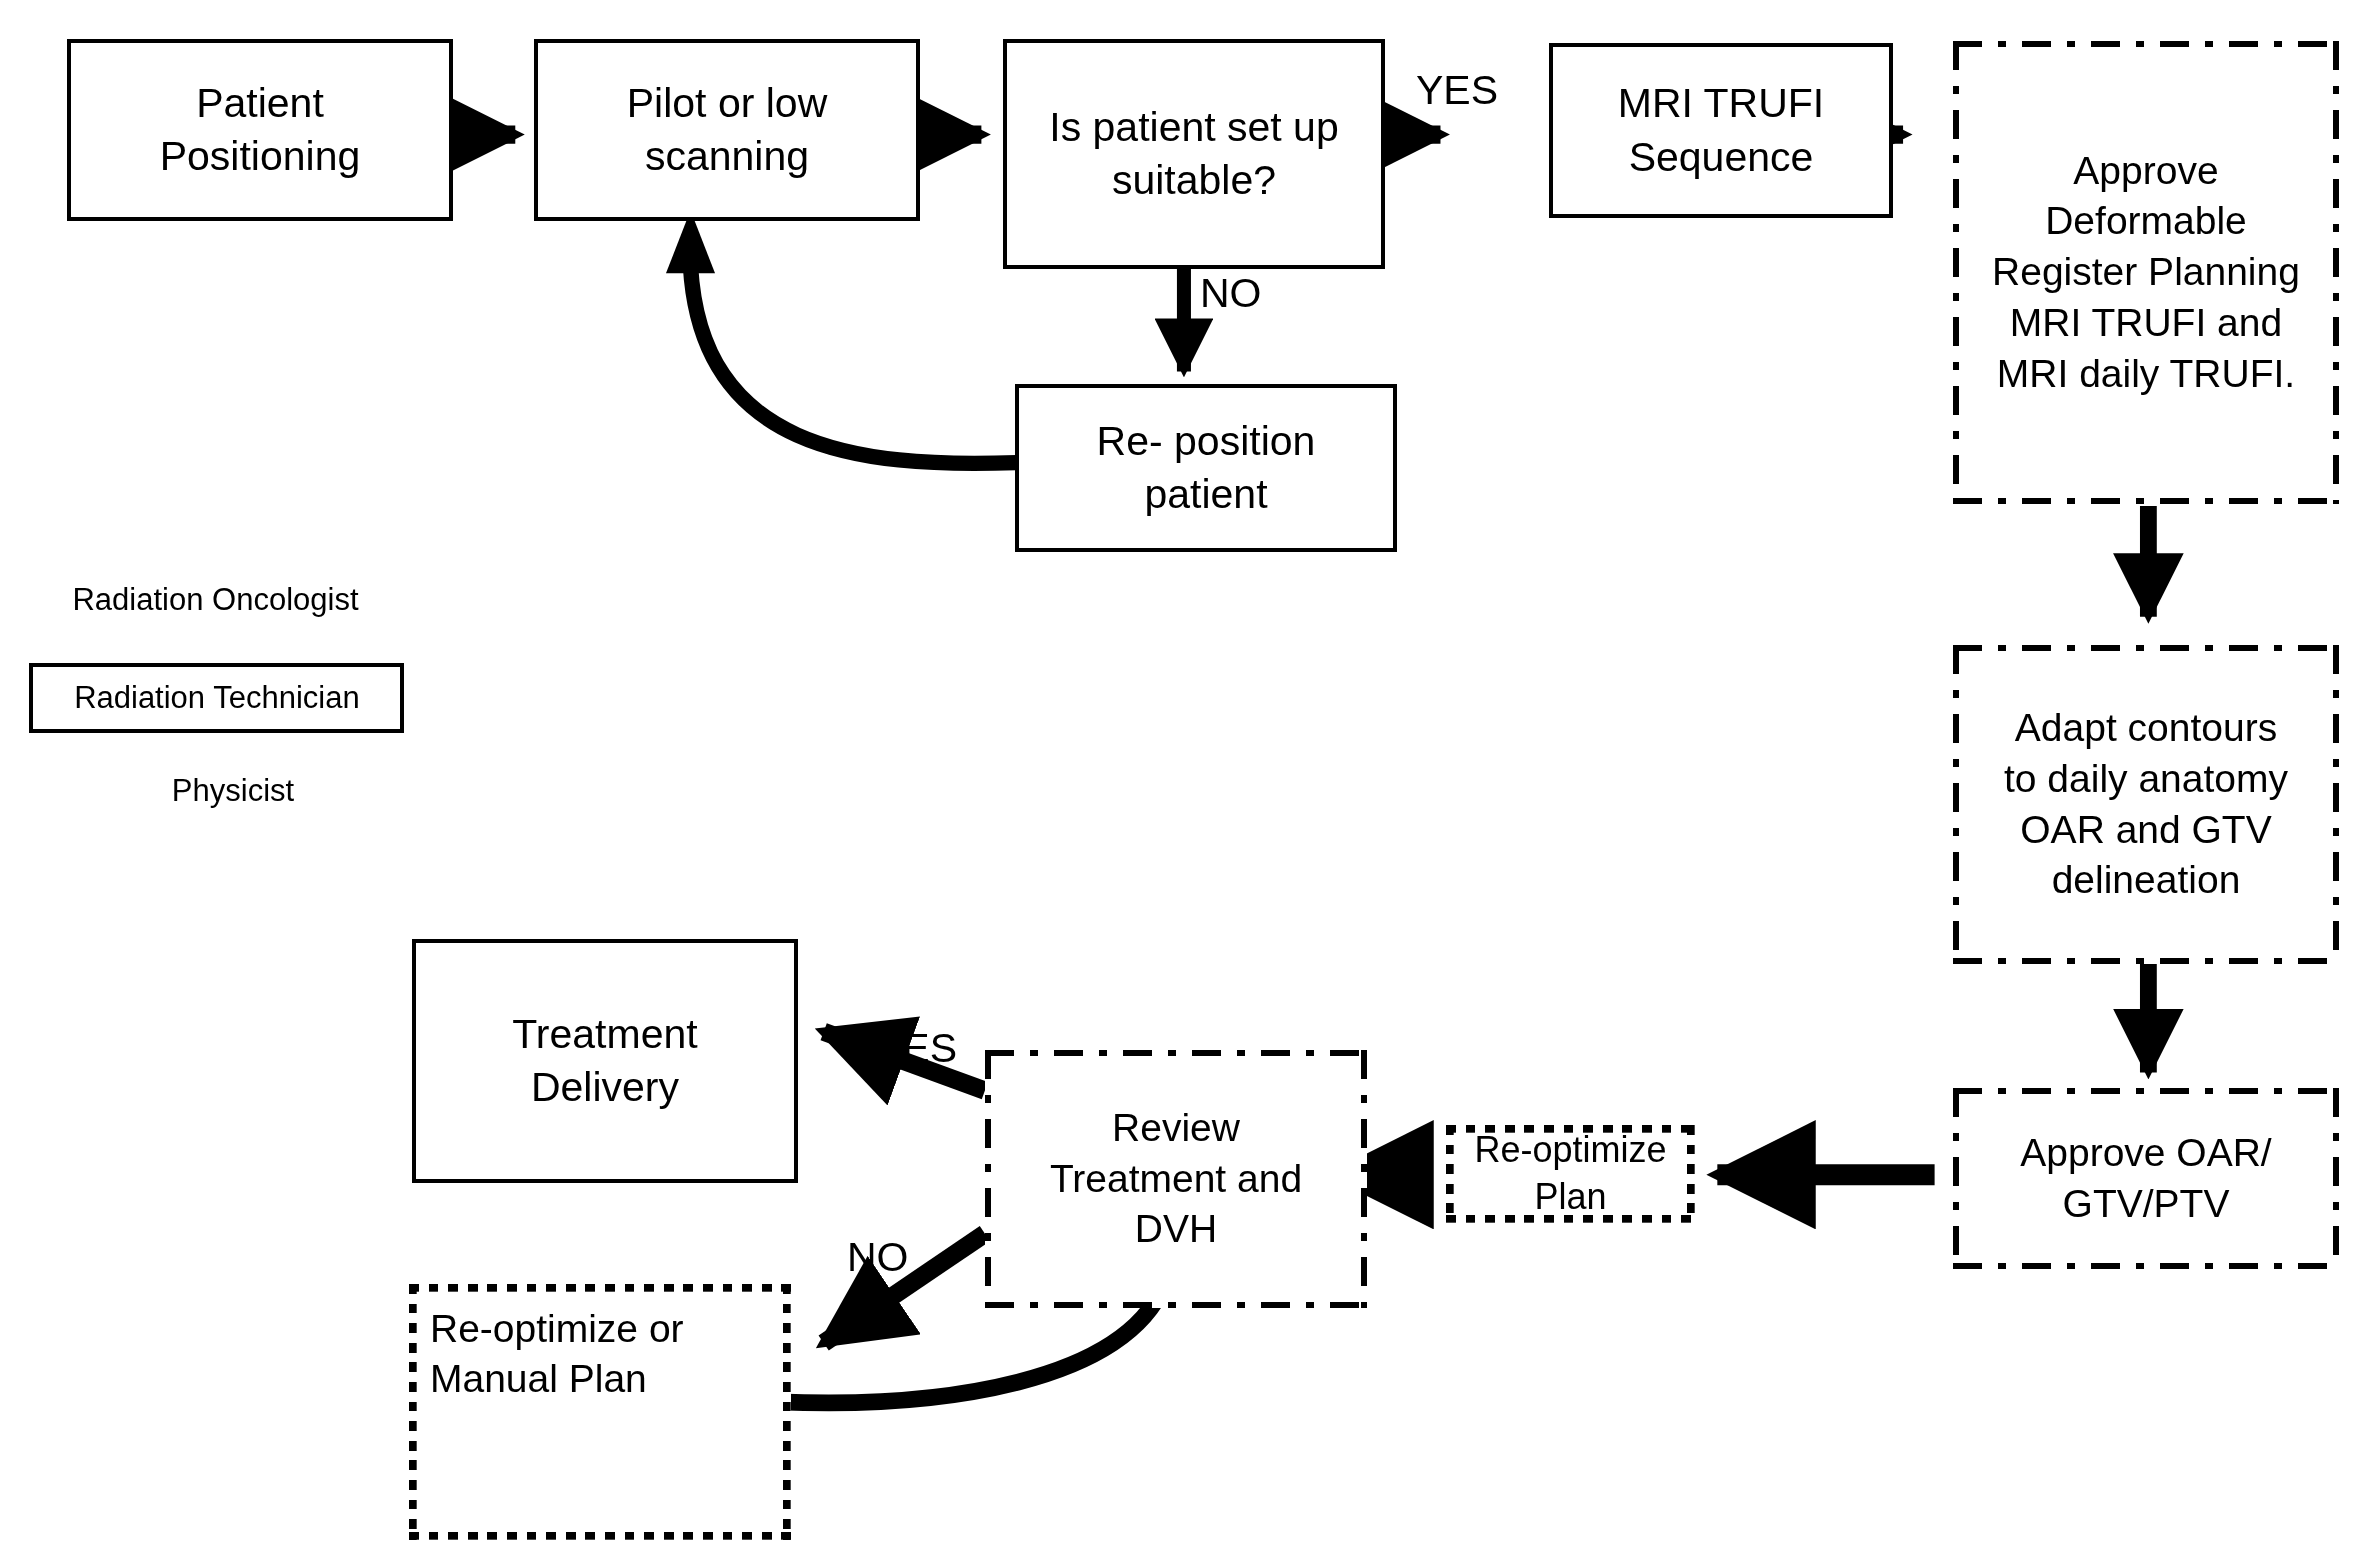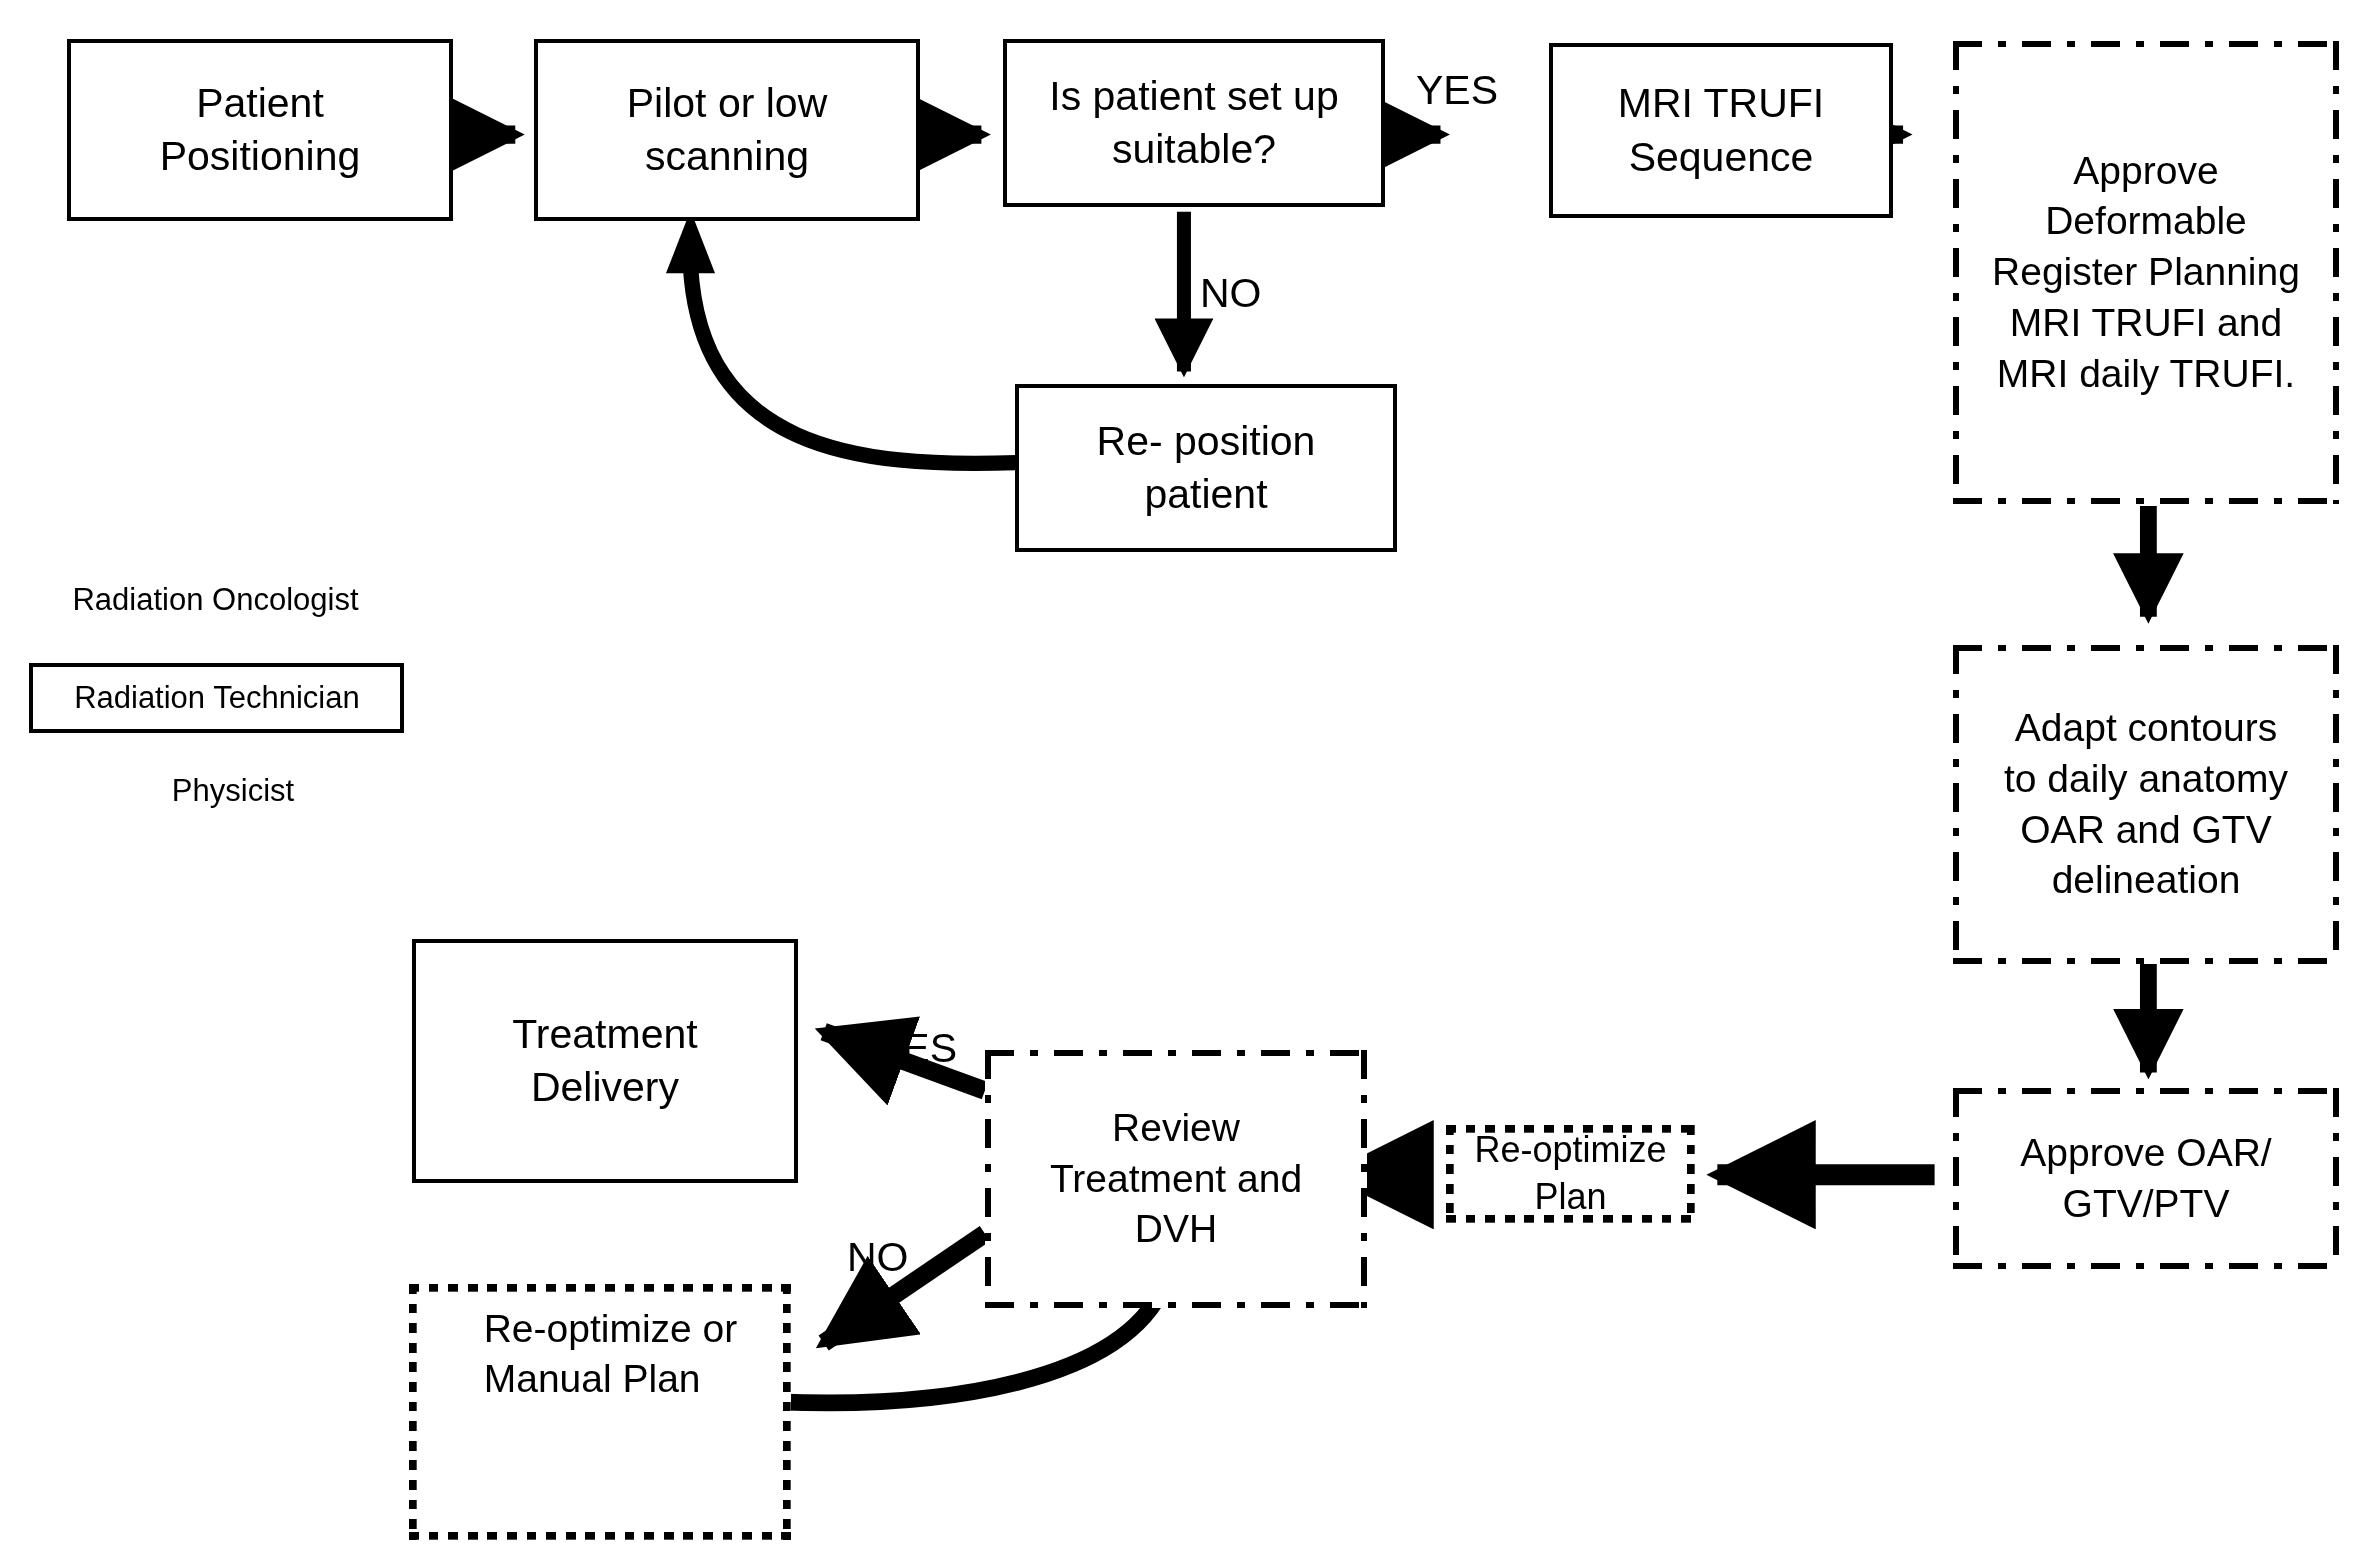--- a/index.html
+++ b/index.html
@@ -159,21 +159,21 @@
   <div class="node solidbox" style="left:67px; top:39px; width:386px; height:182px; font-size:41px;">
     <span class="txt">Patient
 Positioning</span>
   </div>
 
   <div class="node solidbox" style="left:534px; top:39px; width:386px; height:182px; font-size:41px;">
     <span class="txt">Pilot or low
 scanning</span>
   </div>
 
-  <div class="node solidbox" style="left:1003px; top:39px; width:382px; height:168px; font-size:41px;">
+  <div class="node solidbox" style="left:1003px; top:39px; width:382px; height:230px; font-size:41px;">
     <span class="txt">Is patient set up
 suitable?</span>
   </div>
 
   <div class="node solidbox" style="left:1015px; top:384px; width:382px; height:168px; font-size:41px;">
     <span class="txt">Re- position
 patient</span>
   </div>
 
   <div class="node dashdot" style="left:1953px; top:41px; width:386px; height:463px; font-size:39px;">
@@ -209,21 +209,21 @@
     <span class="txt">Review
 Treatment and
 DVH</span>
   </div>
 
   <div class="node solidbox" style="left:412px; top:939px; width:386px; height:244px; font-size:41px;">
     <span class="txt">Treatment
 Delivery</span>
   </div>
 
-  <div class="node dotted" style="left:409px; top:1284px; width:382px; height:256px; font-size:39px; align-items:flex-start; justify-content:center;">
+  <div class="node dotted" style="left:409px; top:1284px; width:382px; height:256px; font-size:39px; align-items:flex-start; justify-content:flex-start;">
     <span class="txt" style="text-align:left; padding:19.6px 0 0 21px;">Re-optimize or
 Manual  Plan</span>
   </div>
 
   <div class="edge-label" style="left:1416px; top:67px; font-size:41px;">YES</div>
 
   <div class="edge-label" style="left:1200px; top:270px; font-size:41px;">NO</div>
 
   <div class="edge-label" style="left:875px; top:1025px; font-size:41px;">YES</div>
 

